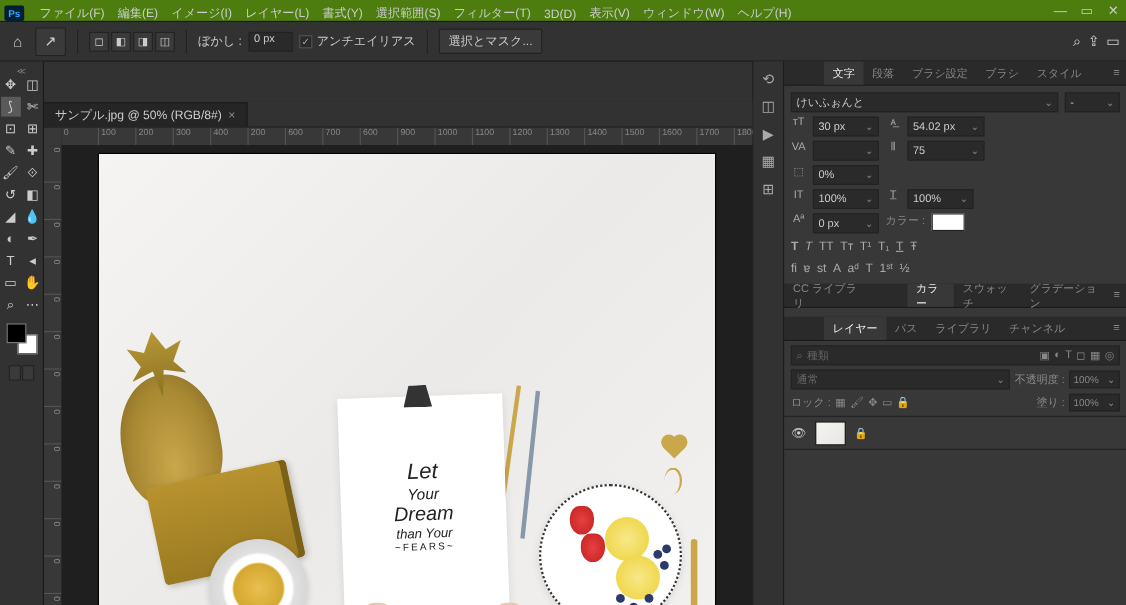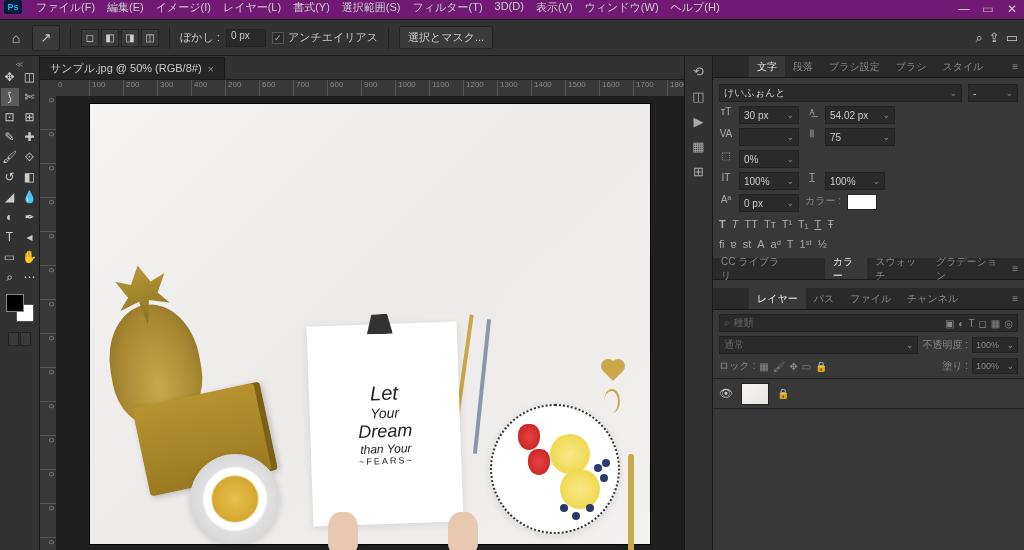--- a/index.html
+++ b/index.html
@@ -1,17 +1,17 @@
 <!DOCTYPE html>
 <html><head>
 <meta charset="utf-8">
 <style>
 * { margin: 0; padding: 0; box-sizing: border-box; font-family: "Meiryo", "Hiragino Sans", sans-serif; user-select: none; }
 body { width: 1024px; height: 550px; background: #323232; color: #ccc; overflow: hidden; font-size: 11px; }
-.menubar { height: 20px; background: #701a75; display: flex; align-items: flex-start; padding-left: 4px; border-bottom: 1px solid #1a1a1a; }
+.menubar { height: 20px; background: #4d7c0f; display: flex; align-items: flex-end; padding-left: 4px; border-bottom: 1px solid #1a1a1a; }
 .menubar .logo { width: 18px; height: 14px; background: #001e36; color: #31a8ff; font-weight: bold; font-size: 9px; display: flex; align-items: center; justify-content: center; border-radius: 2px; margin-right: 8px; }
 .menubar .menu-item { padding: 0 6px; font-size: 11px; cursor: pointer; }
 .menubar .spacer { flex: 1; }
 .menubar .win-btn { width: 24px; height: 18px; display: flex; align-items: center; justify-content: center; font-size: 12px; cursor: pointer; }
 .optionsbar { height: 36px; background: #323232; display: flex; align-items: center; padding: 0 6px; border-bottom: 1px solid #1a1a1a; gap: 6px; }
 .optionsbar .home { font-size: 14px; width: 20px; text-align: center; }
 .optionsbar .tool-opt-icon { width: 28px; height: 26px; background: #3a3a3a; border: 1px solid #222; border-radius: 2px; display: flex; align-items: center; justify-content: center; font-size: 13px; }
 .optionsbar .sep { width: 1px; height: 22px; background: #222; margin: 0 4px; }
 .optionsbar .small-icon { width: 18px; height: 18px; background: #3a3a3a; display: inline-flex; align-items: center; justify-content: center; font-size: 10px; border: 1px solid #222; }
 .optionsbar .iconset { display: flex; gap: 2px; }
@@ -25,21 +25,21 @@
 .toolbar { width: 40px; background: #323232; border-right: 1px solid #1a1a1a; display: flex; flex-direction: column; align-items: center; padding-top: 4px; }
 .toolbar .double { width: 10px; height: 6px; font-size: 8px; text-align: center; color: #888; margin-bottom: 2px; }
 .toolgrid { display: grid; grid-template-columns: 18px 18px; gap: 2px; }
 .tool { width: 18px; height: 18px; display: flex; align-items: center; justify-content: center; font-size: 12px; cursor: pointer; color: #ccc; }
 .tool.active { background: #5a5a5a; }
 .color-swatch { margin-top: 8px; position: relative; width: 28px; height: 28px; }
 .color-swatch .fg { position: absolute; width: 18px; height: 18px; background: #000; border: 1px solid #888; top: 0; left: 0; z-index: 2; }
 .color-swatch .bg { position: absolute; width: 18px; height: 18px; background: #fff; border: 1px solid #555; bottom: 0; right: 0; }
 .toolbar .mode { margin-top: 10px; display: flex; gap: 1px; }
 .toolbar .mode div { width: 11px; height: 14px; background: #3a3a3a; border: 1px solid #222; }
-.doc-area { flex: 1; background: #252525; display: flex; flex-direction: column; position: relative; }
+.doc-area { flex: 1; background: #252525; display: flex; flex-direction: column; position: relative; margin-top: 36px; }
 .tabstrip { height: 24px; background: #323232; display: flex; align-items: flex-end; border-bottom: 1px solid #1a1a1a; }
 .doc-tab { height: 22px; background: #252525; padding: 0 10px; display: flex; align-items: center; gap: 6px; font-size: 11px; border-top: 1px solid #1a1a1a; border-right: 1px solid #1a1a1a; }
 .doc-tab .close { font-size: 11px; color: #888; cursor: pointer; }
 .canvas-wrap { flex: 1; display: flex; position: relative; }
 .ruler-h { position: absolute; top: 0; left: 16px; right: 0; height: 16px; background: #383838; display: flex; overflow: hidden; font-size: 8px; color: #888; }
 .ruler-h .tick { flex: 0 0 34px; border-right: 1px solid #555; padding-left: 2px; height: 100%; display: flex; align-items: flex-start; }
 .ruler-v { position: absolute; top: 16px; left: 0; bottom: 0; width: 16px; background: #383838; display: flex; flex-direction: column; overflow: hidden; font-size: 8px; color: #888; }
 .ruler-v .tick { flex: 0 0 34px; border-bottom: 1px solid #555; padding-top: 2px; writing-mode: vertical-rl; text-align: left; }
 .ruler-corner { position: absolute; top: 0; left: 0; width: 16px; height: 16px; background: #383838; }
 .canvas { position: absolute; top: 16px; left: 16px; right: 0; bottom: 0; background: #1f1f1f; overflow: hidden; display: flex; align-items: flex-start; justify-content: center; padding-top: 8px; }
@@ -352,21 +352,21 @@
         <div class="tab active">カラー</div>
         <div class="tab">スウォッチ</div>
         <div class="tab">グラデーション</div>
         <div class="menu">≡</div>
       </div>
       <div class="color-panel"></div>
 
       <div class="panel-tabs">
         <div class="tab active">レイヤー</div>
         <div class="tab">パス</div>
-        <div class="tab">ファイル</div>
+        <div class="tab">ライブラリ</div>
         <div class="tab">チャンネル</div>
         <div class="menu">≡</div>
       </div>
       <div class="layers-panel">
         <div class="layer-opts">
           <div class="search">
             <span>⌕</span>
             <span>種類</span>
             <div class="filters">
               <span>▣</span>

